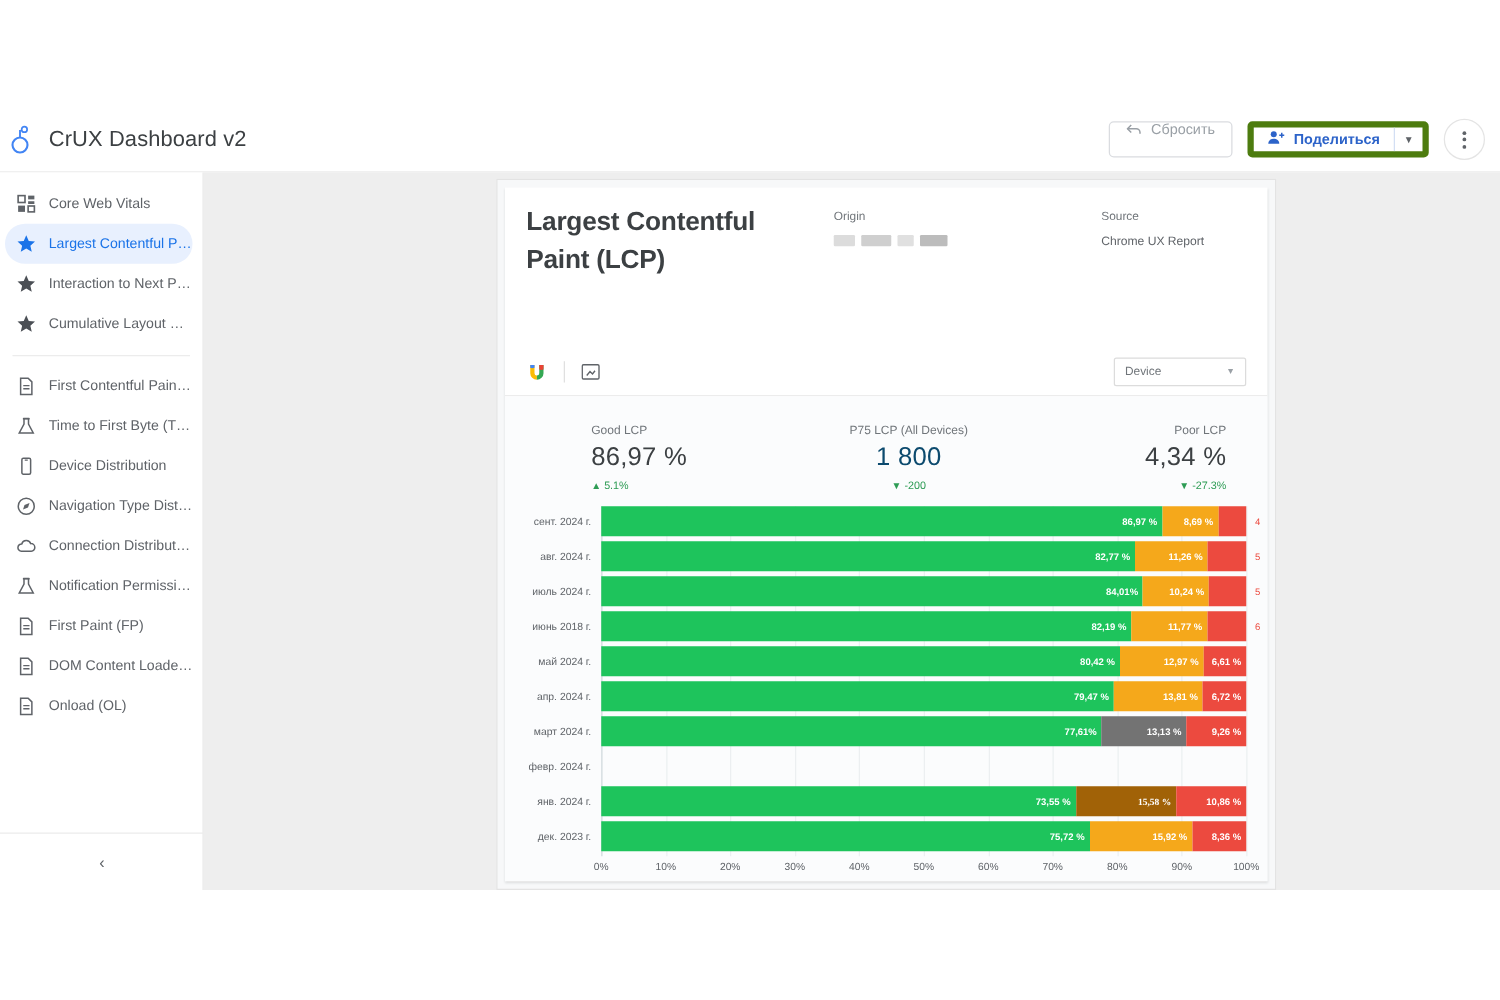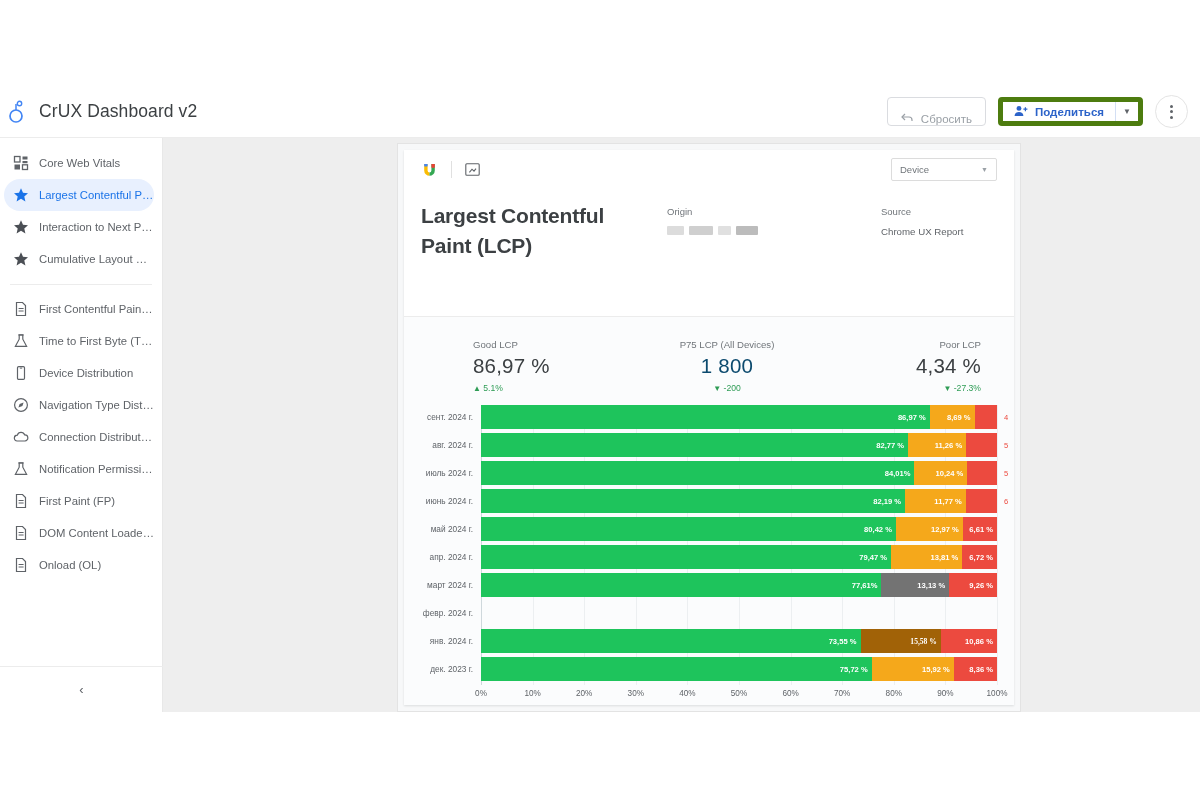--- a/index.html
+++ b/index.html
@@ -30,21 +30,21 @@
   #brand .logo { width: 22px; height: 24px; display:block; }
   #brand .title {
     font-size: 17.5px; color: #3c4043; letter-spacing: .1px;
     font-family: "Liberation Sans", sans-serif; white-space: nowrap;
   }
   #appbar-actions {
     position: absolute; right: 12px; top: 0; height: 53px;
     display: flex; align-items: center; gap: 12px;
   }
   .bar-btn {
-    height: 29px; display: flex; align-items: flex-end; gap: 7px;
+    height: 29px; display: flex; align-items: flex-start; gap: 7px;
     padding: 0 13px; border: 1px solid #dadce0; border-radius: 4px;
     background: #fff; font-size: 11.5px; color: #5f6368; white-space: nowrap;
   }
   .bar-btn.reset .lbl { color: #9aa0a6; }
   .split {
     height: 29px; display: flex; align-items: stretch;
     border: 5px solid #4d7c0f; border-radius: 4px; overflow: hidden; background: #fff;
   }
   .split .main {
     display: flex; align-items: center; gap: 7px; padding: 0 11px 0 11px;
@@ -390,20 +390,39 @@
     </div>
 
     <div id="sidebar-collapse">
       <span>‹</span>
     </div>
   </div>
 
   <div id="stage">
     <div id="outer-card">
       <div id="report-card">
+
+        <div id="report-head">
+          <div id="report-title">Largest Contentful Paint (LCP)</div>
+
+          <div class="meta-col origin">
+            <div class="meta-label">Origin</div>
+            <div class="redact">
+                <i></i>
+                <i></i>
+                <i></i>
+                <i></i>
+              </div>
+          </div>
+
+          <div class="meta-col source">
+            <div class="meta-label">Source</div>
+            <div class="meta-value">Chrome UX Report</div>
+          </div>
+        </div>
 
         <div id="report-toolbar">
           <span>
             <svg class="glogo" viewBox="0 0 17 17">
               <path d="M3.2 3 v6.5 a5.3 5.3 0 0 0 5.3 5.3 v-3.4 a1.9 1.9 0 0 1 -1.9 -1.9 V3 Z" fill="#fbbc04"></path>
               <path d="M8.5 14.8 a5.3 5.3 0 0 0 5.3 -5.3 V3 h-3.4 v6.5 a1.9 1.9 0 0 1 -1.9 1.9 Z" fill="#34a853"></path>
               <path d="M10.4 3 h3.4 v3.6 a4 4 0 0 1 -3.4 0 Z" fill="#ea4335"></path>
               <path d="M3.2 3 h3.4 v2.2 a4 4 0 0 1 -3.4 0 Z" fill="#4285f4"></path>
             </svg>
           </span>
@@ -413,39 +432,20 @@
               <rect x="0.8" y="0.8" width="13.4" height="11.4" rx="1" fill="none" stroke="#5f6368" stroke-width="1.1"></rect>
               <path d="M4.4 9.4 L7 6.2 L9 8.2 L11 5.6" fill="none" stroke="#5f6368" stroke-width="1.1"></path>
             </svg>
           </span>
           <div id="device-select">
             <span>Device</span>
             <span class="caret">▼</span>
           </div>
         </div>
 
-        <div id="report-head">
-          <div id="report-title">Largest Contentful Paint (LCP)</div>
-
-          <div class="meta-col origin">
-            <div class="meta-label">Origin</div>
-            <div class="redact">
-                <i></i>
-                <i></i>
-                <i></i>
-                <i></i>
-              </div>
-          </div>
-
-          <div class="meta-col source">
-            <div class="meta-label">Source</div>
-            <div class="meta-value">Chrome UX Report</div>
-          </div>
-        </div>
-
         <div id="report-divider"></div>
 
         <div id="report-body">
           <div id="stats">
               <div class="stat ">
                 <div class="k">Good LCP</div>
                 <div class="v">86,97 %</div>
                 <div class="d"><span class="arr">▲</span> 5.1%</div>
               </div>
               <div class="stat c">
@@ -495,21 +495,21 @@
                 <div class="row">
                   <div class="rlabel">июль 2024 г.</div>
                   <div class="track">
                     <div class="seg" style="left: 0%; width: 84.01%; background: rgb(30, 196, 92);">84,01%</div>
                     <div class="seg" style="left: 84.01%; width: 10.24%; background: rgb(245, 168, 27);">10,24 %</div>
                     <div class="seg" style="left: 94.25%; width: 5.75%; background: rgb(236, 74, 63);"></div>
                     <div class="seg poor-out" style="left: 100%; width: 0%;">5,75 %</div>
                   </div>
                 </div>
                 <div class="row">
-                  <div class="rlabel">июнь 2024 г.</div>
+                  <div class="rlabel">июнь 2018 г.</div>
                   <div class="track">
                     <div class="seg" style="left: 0%; width: 82.19%; background: rgb(30, 196, 92);">82,19 %</div>
                     <div class="seg" style="left: 82.19%; width: 11.77%; background: rgb(245, 168, 27);">11,77 %</div>
                     <div class="seg" style="left: 93.96%; width: 6.04%; background: rgb(236, 74, 63);"></div>
                     <div class="seg poor-out" style="left: 100%; width: 0%;">6,04 %</div>
                   </div>
                 </div>
                 <div class="row">
                   <div class="rlabel">май 2024 г.</div>
                   <div class="track">

